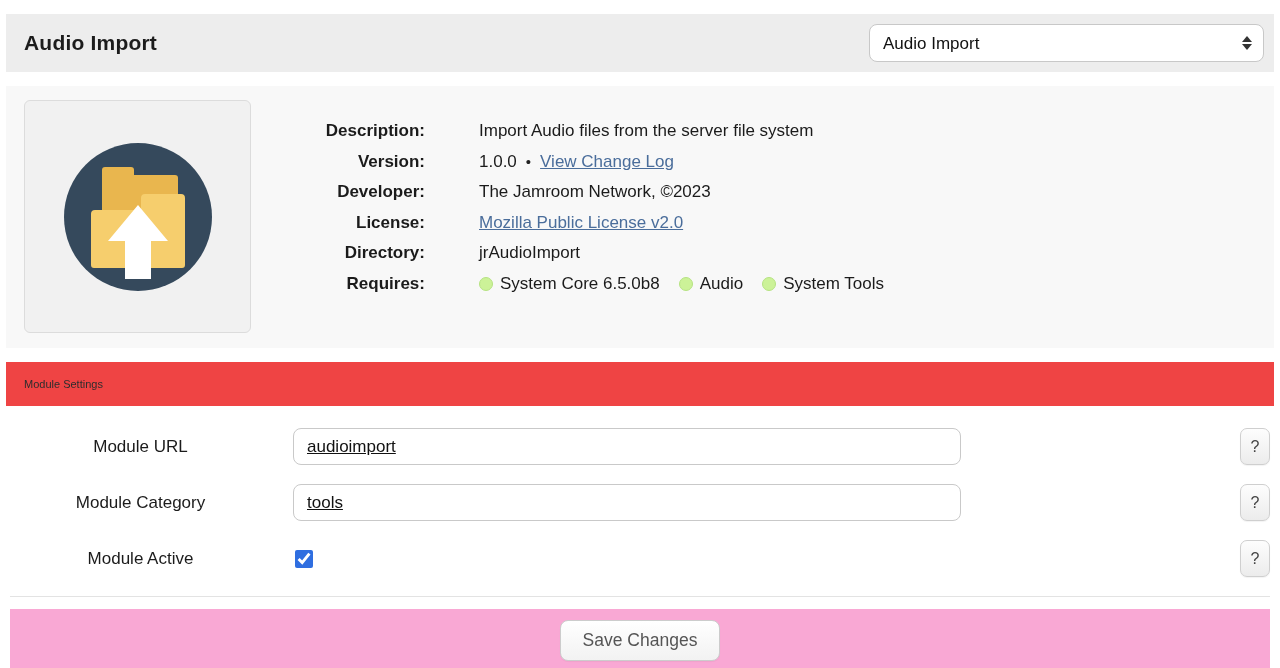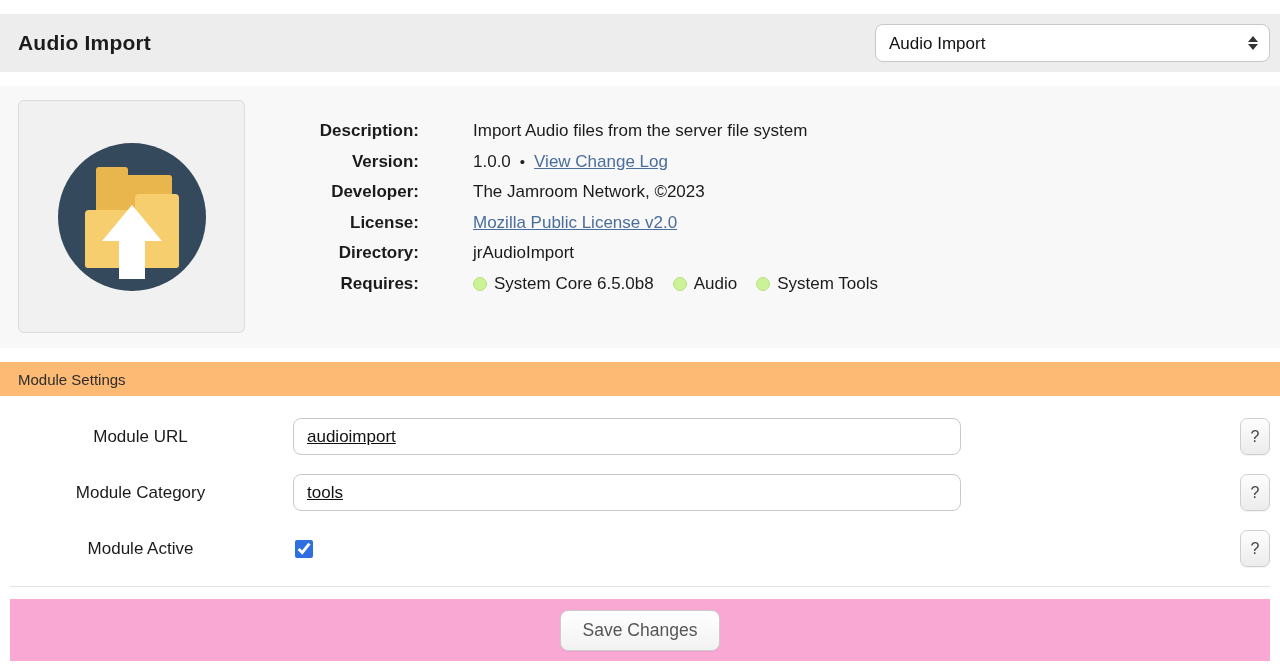--- a/index.html
+++ b/index.html
@@ -2,21 +2,21 @@
 <html><head>
 <meta charset="utf-8">
 <style>
   * { box-sizing: border-box; margin: 0; padding: 0; }
   html, body { width: 1280px; height: 668px; background: #fff; }
   body {
     font-family: "Liberation Sans", "DejaVu Sans", sans-serif;
     font-size: 17px;
     color: #1b1b1b;
   }
-  .section { margin: 0 0; }
+  .section { margin: 0 6px; }
 
   
   .header-bar {
     margin-top: 14px;
     height: 58px;
     background: #ededed;
     display: flex;
     align-items: center;
     justify-content: space-between;
     padding: 0 10px 0 18px;
@@ -71,25 +71,25 @@
     width: 14px; height: 14px; border-radius: 50%;
     background: #ccf298;
     border: 1px solid #b6e382;
     margin-right: 7px;
     flex: none;
   }
 
   
   .settings-bar {
     margin-top: 14px;
-    height: 34px;
-    background: #fdba74;
+    height: 44px;
+    background: #ef4444;
     display: flex; align-items: center;
     padding-left: 18px;
-    font-size: 15px;
+    font-size: 11px;
     color: #2d2d2d;
   }
 
   
   .form-area { padding-top: 22px; }
   .form-row { display: flex; align-items: center; height: 37px; margin: 0 10px 19px 0; }
   .form-label { width: 293px; text-align: center; padding-right: 12px; flex: none; }
   .text-input {
     width: 668px; height: 37px;
     border: 1px solid #c9c9c9;

